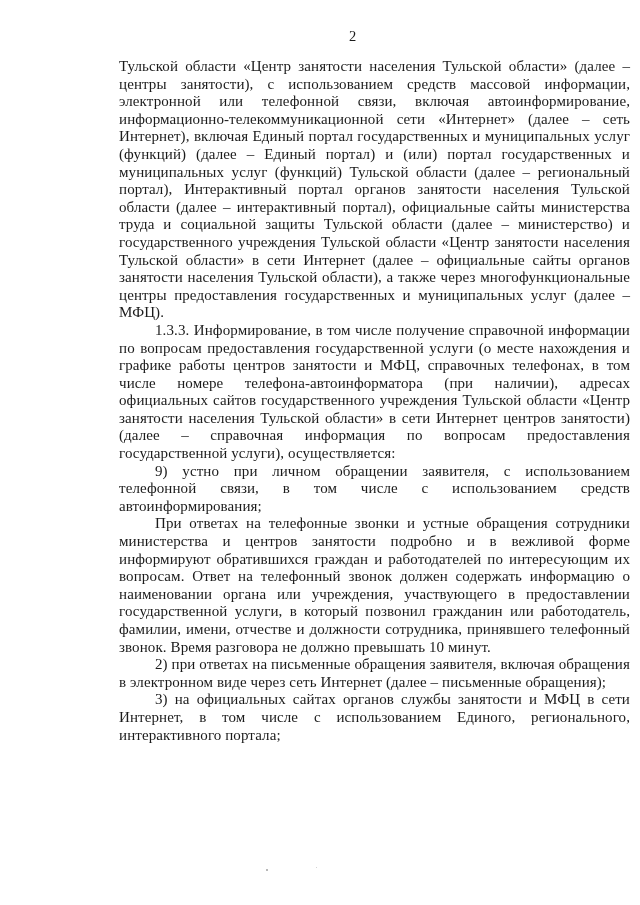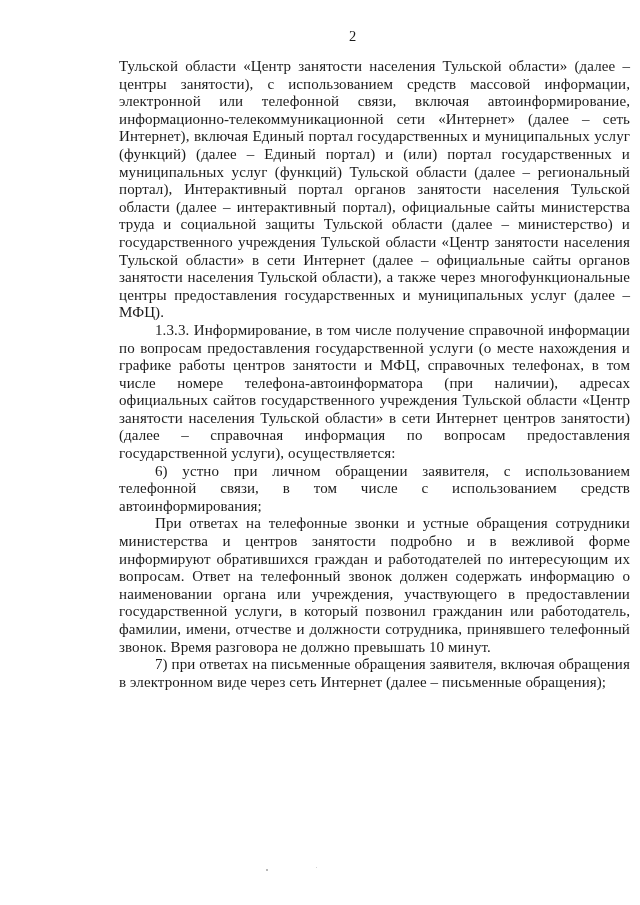--- a/index.html
+++ b/index.html
@@ -59,21 +59,22 @@
 </head>
 <body>
 
 <div class="sheet">
 
   <div class="page-number">2</div>
 
   <div class="text-block">
     <p class="para">Тульской области «Центр занятости населения Тульской области» (далее – центры занятости), с использованием средств массовой информации, электронной или телефонной связи, включая автоинформирование, информационно-телекоммуникационной сети «Интернет» (далее – сеть Интернет), включая Единый портал государственных и муниципальных услуг (функций) (далее – Единый портал) и (или) портал государственных и муниципальных услуг (функций) Тульской области (далее – региональный портал), Интерактивный портал органов занятости населения Тульской области (далее – интерактивный портал), официальные сайты министерства труда и социальной защиты Тульской области (далее – министерство) и государственного учреждения Тульской области «Центр занятости населения Тульской области» в сети Интернет (далее – официальные сайты органов занятости населения Тульской области), а также через многофункциональные центры предоставления государственных и муниципальных услуг (далее – МФЦ).</p>
     <p class="para indent">1.3.3. Информирование, в том числе получение справочной информации по вопросам предоставления государственной услуги (о месте нахождения и графике работы центров занятости и МФЦ, справочных телефонах, в том числе номере телефона-автоинформатора (при наличии), адресах официальных сайтов государственного учреждения Тульской области «Центр занятости населения Тульской области» в сети Интернет центров занятости) (далее – справочная информация по вопросам предоставления государственной услуги), осуществляется:</p>
-    <p class="para indent">6) устно при личном обращении заявителя, с использованием телефонной связи, в том числе с использованием средств автоинформирования;</p>
+    <p class="para indent">9) устно при личном обращении заявителя, с использованием телефонной связи, в том числе с использованием средств автоинформирования;</p>
     <p class="para indent">При ответах на телефонные звонки и устные обращения сотрудники министерства и центров занятости подробно и в вежливой форме информируют обратившихся граждан и работодателей по интересующим их вопросам. Ответ на телефонный звонок должен содержать информацию о наименовании органа или учреждения, участвующего в предоставлении государственной услуги, в который позвонил гражданин или работодатель, фамилии, имени, отчестве и должности сотрудника, принявшего телефонный звонок. Время разговора не должно превышать 10 минут.</p>
-    <p class="para indent">7) при ответах на письменные обращения заявителя, включая обращения в электронном виде через сеть Интернет (далее – письменные обращения);</p>
+    <p class="para indent">2) при ответах на письменные обращения заявителя, включая обращения в электронном виде через сеть Интернет (далее – письменные обращения);</p>
+    <p class="para indent">3) на официальных сайтах органов службы занятости и МФЦ в сети Интернет, в том числе с использованием Единого, регионального, интерактивного портала;</p>
   </div>
 
   <div class="speck s1"></div>
   <div class="speck s2"></div>
 
 </div>
 
 </body></html>

